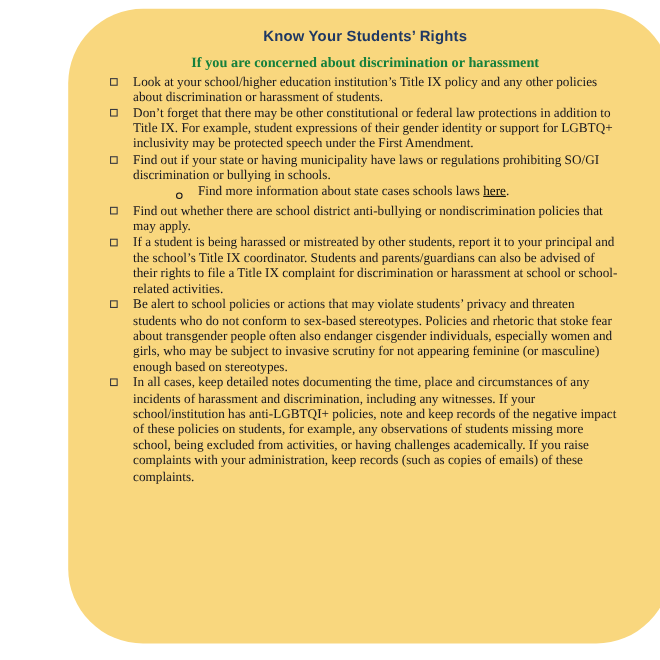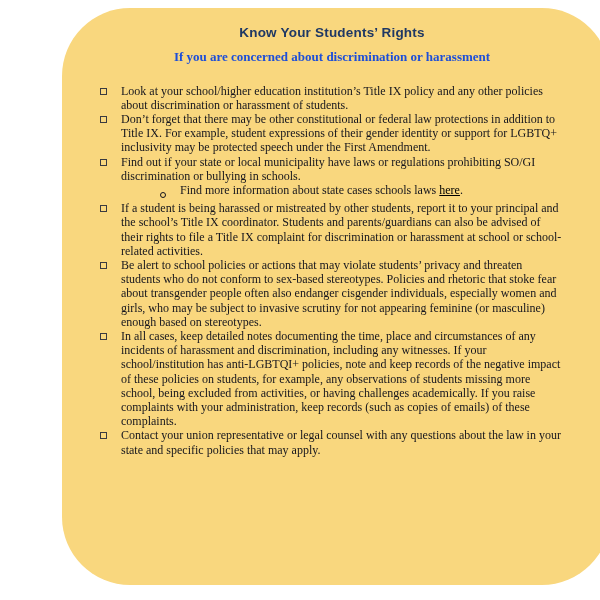--- a/index.html
+++ b/index.html
@@ -35,25 +35,25 @@
     font-size: 13.5px;
     letter-spacing: 0.2px;
     color: #1F3864;
   }
   .subtitle {
     text-align: center;
     font-family: "Liberation Serif", serif;
     font-weight: 700;
     font-size: 13px;
     line-height: 15.5px;
-    color: #1d4ed8;
+    color: #15803d;
     margin-top: 9px;
   }
   .list {
-    margin-top: 19px;
+    margin-top: 2px;
     font-size: 12px;
     line-height: 14.2px;
     color: #15151D;
   }
   .li-row {
     display: flex;
     align-items: flex-start;
   }
   .bullet-col {
     flex: 0 0 21px;
@@ -117,46 +117,46 @@
       </div>
 
       <div class="li-row">
         <span class="bullet-col"><span class="sq-bullet"></span></span>
         <div class="li-text">Don’t forget that there may be other constitutional or federal law protections in addition to Title IX. For example, student expressions of their gender identity or support for LGBTQ+ inclusivity may be protected speech under the First Amendment.</div>
       </div>
 
       <div class="li-row">
         <span class="bullet-col"><span class="sq-bullet"></span></span>
         <div class="li-text">
-          <span>Find out if your state or local municipality have laws or regulations prohibiting SO/GI discrimination or bullying in schools.</span>
+          <span>Find out if your state or having municipality have laws or regulations prohibiting SO/GI discrimination or bullying in schools.</span>
           <div class="sub-row">
             <span class="sub-bullet-col"><span class="o-bullet"></span></span>
             <span class="sub-text">
               <span>Find more information about state cases schools laws </span><a class="doc-link">here</a><span>.</span>
             </span>
           </div>
         </div>
       </div>
 
+      <div class="li-row">
+        <span class="bullet-col"><span class="sq-bullet"></span></span>
+        <div class="li-text">Find out whether there are school district anti-bullying or nondiscrimination policies that may apply.</div>
+      </div>
 
       <div class="li-row">
         <span class="bullet-col"><span class="sq-bullet"></span></span>
         <div class="li-text">If a student is being harassed or mistreated by other students, report it to your principal and the school’s Title IX coordinator. Students and parents/guardians can also be advised of their rights to file a Title IX complaint for discrimination or harassment at school or school-related activities.</div>
       </div>
 
       <div class="li-row">
         <span class="bullet-col"><span class="sq-bullet"></span></span>
         <div class="li-text">Be alert to school policies or actions that may violate students’ privacy and threaten students who do not conform to sex-based stereotypes. Policies and rhetoric that stoke fear about transgender people often also endanger cisgender individuals, especially women and girls, who may be subject to invasive scrutiny for not appearing feminine (or masculine) enough based on stereotypes.</div>
       </div>
 
       <div class="li-row">
         <span class="bullet-col"><span class="sq-bullet"></span></span>
         <div class="li-text">In all cases, keep detailed notes documenting the time, place and circumstances of any incidents of harassment and discrimination, including any witnesses. If your school/institution has anti-LGBTQI+ policies, note and keep records of the negative impact of these policies on students, for example, any observations of students missing more school, being excluded from activities, or having challenges academically. If you raise complaints with your administration, keep records (such as copies of emails) of these complaints.</div>
       </div>
 
-      <div class="li-row">
-        <span class="bullet-col"><span class="sq-bullet"></span></span>
-        <div class="li-text">Contact your union representative or legal counsel with any questions about the law in your state and specific policies that may apply.</div>
-      </div>
 
     </div>
   </div>
 </div>
 
 </body></html>

